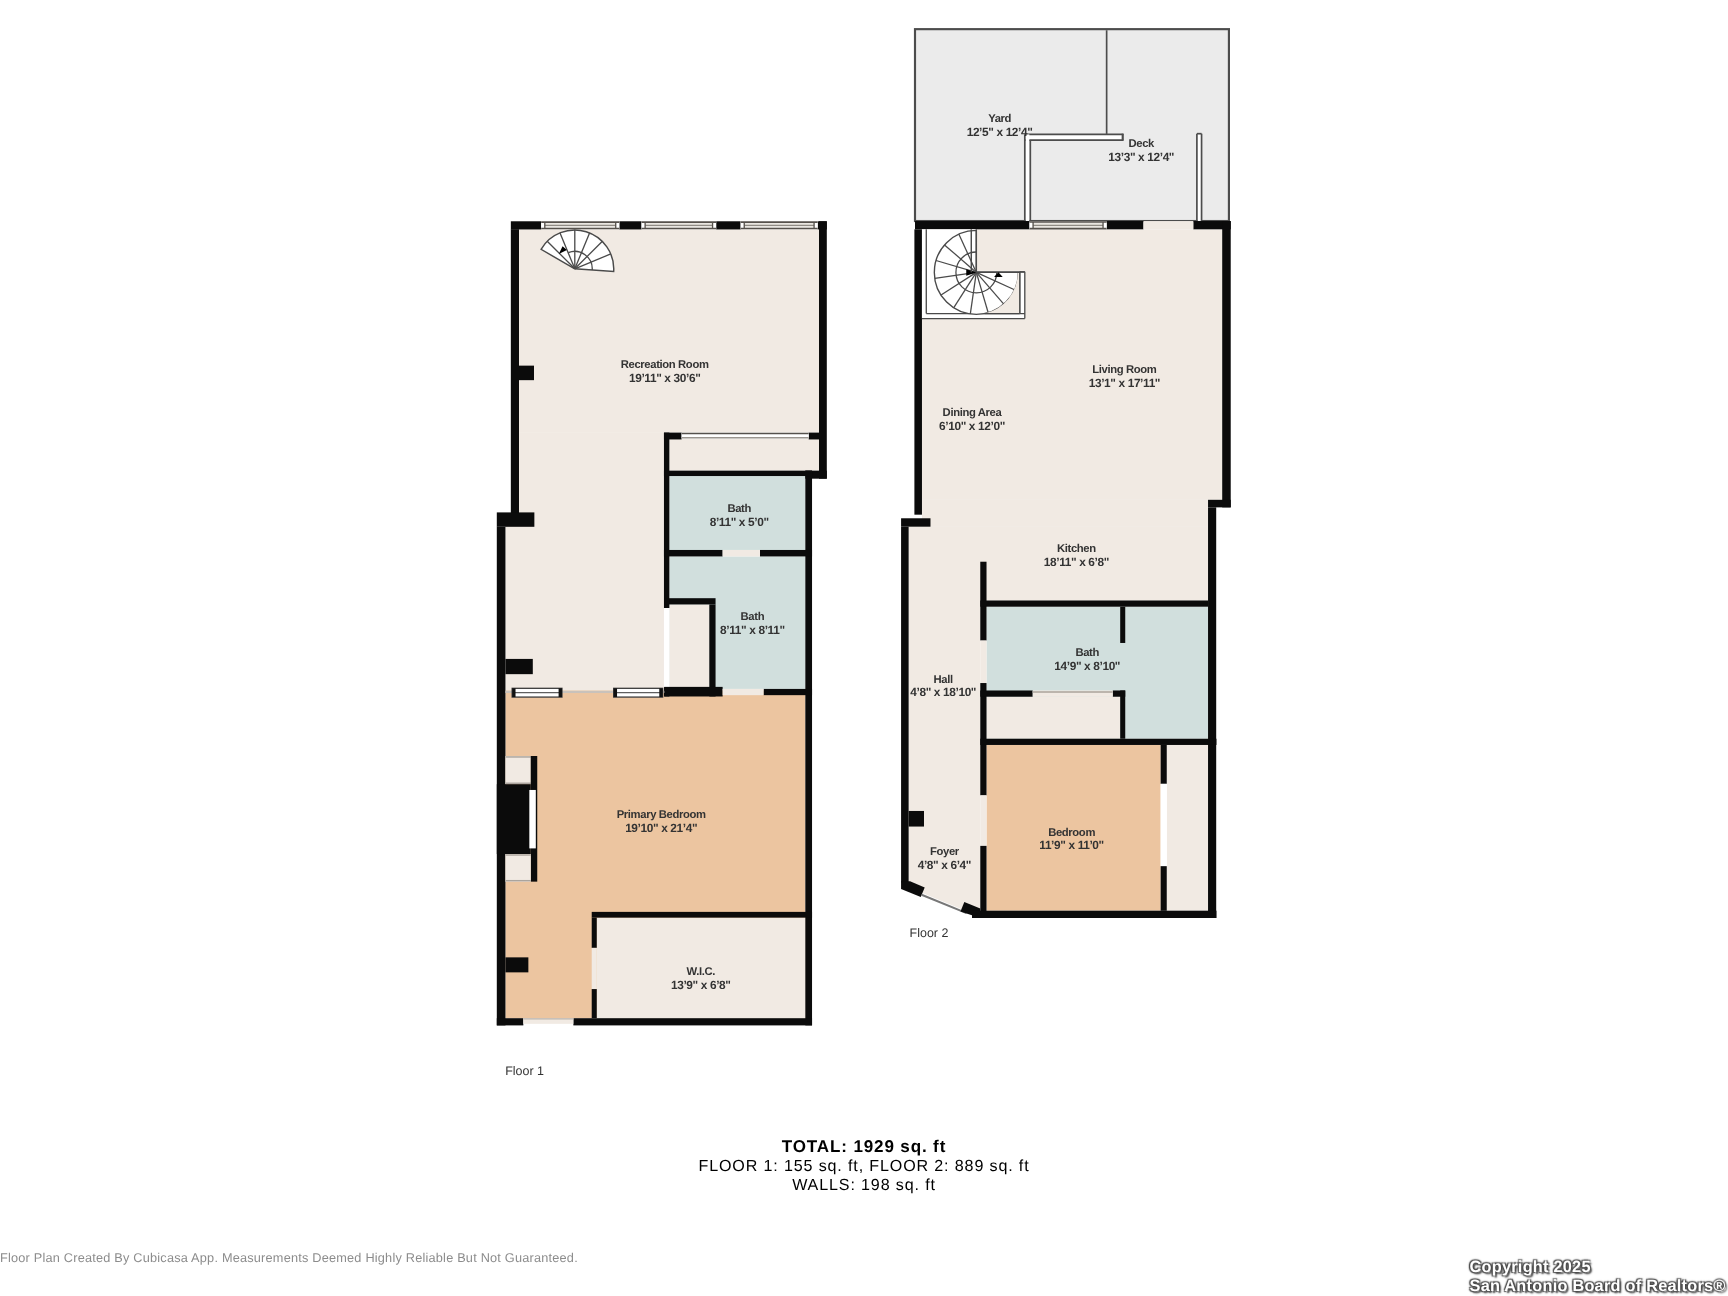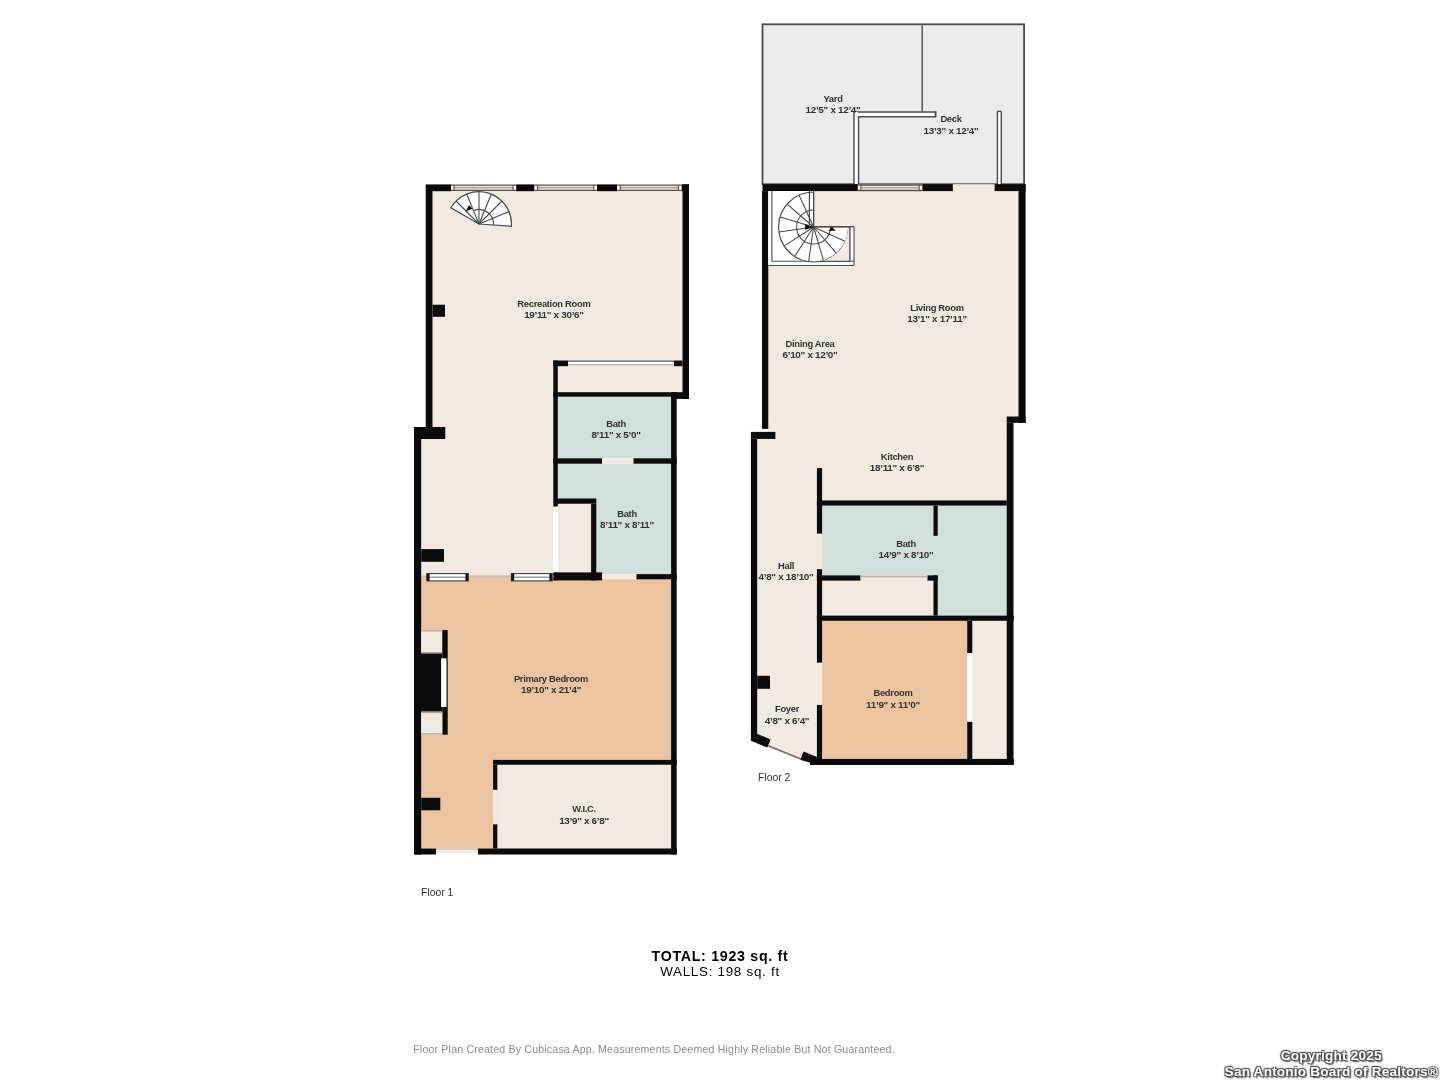--- a/index.html
+++ b/index.html
@@ -1,21 +1,21 @@
 <!DOCTYPE html>
 <html><head>
 <meta charset="utf-8">
 <style>
 html,body{margin:0;padding:0;background:#ffffff;width:1440px;height:1080px;overflow:hidden}
 *{font-family:"Liberation Sans",sans-serif}
 .stats{position:absolute;left:0;top:948px;width:1440px;text-align:center;color:#000;}
 .stats div{font-size:13.4px;line-height:16.2px;letter-spacing:0.72px}
 .stats .tot{font-weight:bold;font-size:14.2px}
-.foot{position:absolute;left:0;top:1043px;width:1308px;text-align:center;color:#8c8c8c;font-size:10.6px;letter-spacing:0.18px}
-.cr{position:absolute;right:2px;top:1048px;text-align:center;font-weight:bold;font-size:13.6px;line-height:15.5px;color:#ffffff;letter-spacing:0.2px;
+.foot{position:absolute;left:0;top:1043px;width:1308px;text-align:left;color:#8c8c8c;font-size:10.6px;letter-spacing:0.18px}
+.cr{position:absolute;right:2px;top:1048px;text-align:left;font-weight:bold;font-size:13.6px;line-height:15.5px;color:#ffffff;letter-spacing:0.2px;
 text-shadow:-1px -1px 1px #4a4a4a,1px -1px 1px #4a4a4a,-1px 1px 1px #4a4a4a,1.5px 1.5px 1.5px #3f3f3f}
 </style>
 </head>
 <body>
 
 <svg width="1440" height="1080" viewBox="0 0 1440 1080">
 
 <rect x="432.5" y="191.0" width="250.0" height="169.5" fill="#f1eae3"></rect>
 <rect x="432.5" y="360.2" width="120.8" height="70.8" fill="#f1eae3"></rect>
 <rect x="421.2" y="430.6" width="132.1" height="144.8" fill="#f1eae3"></rect>
@@ -324,19 +324,20 @@
 <text x="787" y="712.3" font-size="9.4" font-weight="600" letter-spacing="-0.3" fill="#333333" text-anchor="middle" font-family="Liberation Sans, sans-serif">Foyer</text>
     <text x="787" y="723.8" font-size="9.9" font-weight="600" letter-spacing="-0.3" fill="#333333" text-anchor="middle" font-family="Liberation Sans, sans-serif">4’8" x 6’4"</text>
 
 <text x="893" y="696.3" font-size="9.4" font-weight="600" letter-spacing="-0.3" fill="#333333" text-anchor="middle" font-family="Liberation Sans, sans-serif">Bedroom</text>
     <text x="893" y="707.8" font-size="9.9" font-weight="600" letter-spacing="-0.3" fill="#333333" text-anchor="middle" font-family="Liberation Sans, sans-serif">11’9" x 11’0"</text>
 
 <text x="758" y="781" font-size="10.4" fill="#333333" font-family="Liberation Sans, sans-serif">Floor 2</text>
 </svg>
 
 <div class="stats">
-<div class="tot">TOTAL: 1923 sq. ft</div>
+<div class="tot">TOTAL: 1929 sq. ft</div>
+<div>FLOOR 1: 155 sq. ft, FLOOR 2: 889 sq. ft</div>
 <div>WALLS: 198 sq. ft</div>
 </div>
 
 <div class="foot">Floor Plan Created By Cubicasa App. Measurements Deemed Highly Reliable But Not Guaranteed.</div>
 
 <div class="cr">Copyright 2025<br>San Antonio Board of Realtors®</div>
 
 </body></html>

